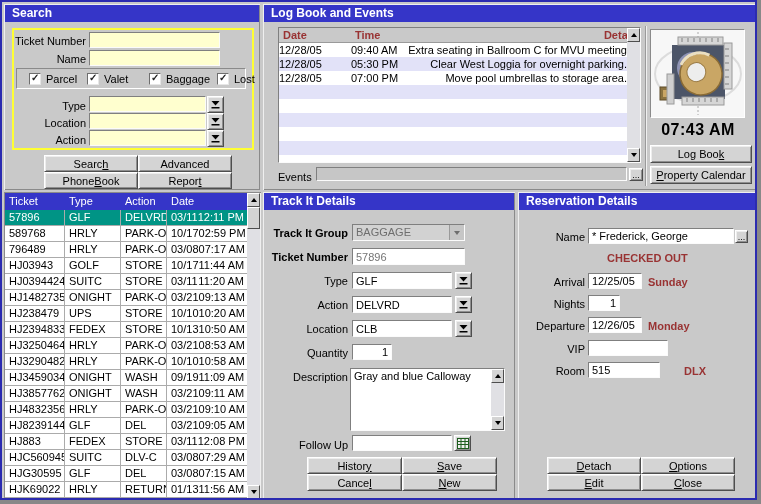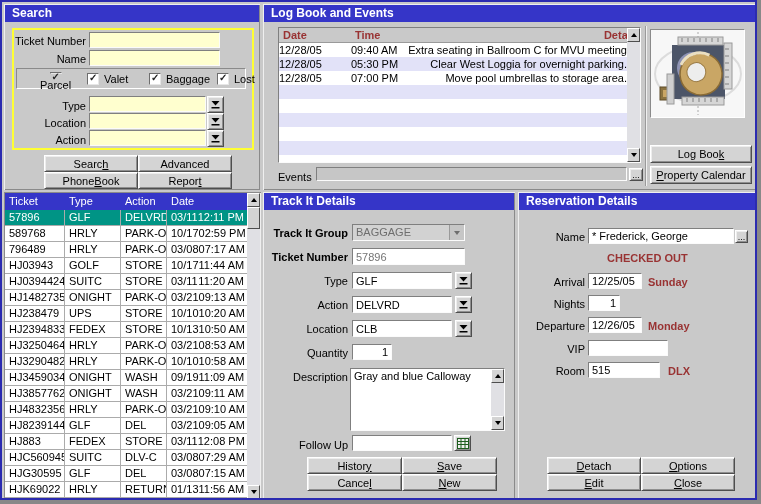--- a/index.html
+++ b/index.html
@@ -67,21 +67,21 @@
   <div class="panel" id="search-panel" style="left:2px;top:2px;width:256px;height:186px;">
     <div class="titlebar">Search</div>
     <div style="position:absolute;left:8px;top:24px;width:242px;height:122px;border:2px solid #FFFF33;"></div>
     <div class="lbl" style="left:8px;top:30px;width:74px;">Ticket Number</div>
     <input class="field yellow" style="left: 85px; top: 28px; width: 131px; height: 16px;" value="">
     <div class="lbl" style="left:8px;top:48px;width:74px;">Name</div>
     <input class="field yellow" style="left: 85px; top: 46px; width: 131px; height: 16px;" value="">
 
     <div class="cb-bar" style="left:12px;top:64px;width:230px;height:21px;">
 
-        <div class="cb checked row-even" style="left: 23px; flex-direction: column;">
+        <div class="cb checked row-even" style="left: 12px;">
           <span class="box"></span>
           <span>Parcel</span>
         </div>
 
         <div class="cb checked row-odd" style="left: 70px;">
           <span class="box"></span>
           <span>Valet</span>
         </div>
 
         <div class="cb checked row-even" style="left: 132px;">
@@ -411,20 +411,21 @@
             <line x1="48" y1="68" x2="48" y2="72"></line>
             <line x1="54" y1="68" x2="54" y2="72"></line>
             <line x1="60" y1="68" x2="60" y2="72"></line>
             <line x1="66" y1="68" x2="66" y2="72"></line>
           </g>
         <rect x="9" y="57" width="13" height="13" fill="#8B7340" stroke="#5E4D28"></rect>
         <rect x="12" y="60" width="7" height="7" fill="#C9A665"></rect>
         <rect x="16" y="44" width="7" height="30" fill="#CFCFCF" stroke="#9A9A9A"></rect>
       </svg>
     </div>
+    <div class="time-display" style="left:385px;top:117px;width:100px;">07:43 AM</div>
     <div class="btn" style="left:387px;top:141px;width:102px;height:18px;">Log Boo<u>k</u></div>
     <div class="btn" style="left:387px;top:162px;width:102px;height:18px;"><u>P</u>roperty Calendar</div>
   </div>
 
   <div class="panel" id="trackit-panel" style="left:261px;top:190px;width:252px;height:308px;">
     <div class="titlebar">Track It Details</div>
 
     <div class="lbl b" style="left:4px;top:34px;width:81px;">Track It Group</div>
     <div class="combo-dis" style="left:89px;top:32px;width:113px;height:17px;">
       <span>BAGGAGE</span>
@@ -515,21 +516,21 @@
 
     <div class="lbl" style="left:4px;top:127px;width:63px;">Departure</div>
     <input class="field" style="left: 70px; top: 125px; width: 54px; height: 16px;" value="12/26/05">
     <div class="lbl maroon" style="left:130px;top:127px;text-align:left;">Monday</div>
 
     <div class="lbl" style="left:4px;top:150px;width:63px;">VIP</div>
     <input class="field" style="left: 70px; top: 148px; width: 80px; height: 16px;" value="">
 
     <div class="lbl" style="left:4px;top:172px;width:63px;">Room</div>
     <input class="field" style="left: 70px; top: 170px; width: 72px; height: 16px;" value="515">
-    <div class="lbl maroon" style="left:150px;top:172px;text-align:right;">DLX</div>
+    <div class="lbl maroon" style="left:166px;top:172px;text-align:right;">DLX</div>
 
     <div class="btn" style="left:29px;top:265px;width:94px;height:17px;"><u>D</u>etach</div>
     <div class="btn" style="left:123px;top:265px;width:94px;height:17px;"><u>O</u>ptions</div>
     <div class="btn" style="left:29px;top:282px;width:94px;height:17px;"><u>E</u>dit</div>
     <div class="btn" style="left:123px;top:282px;width:94px;height:17px;"><u>C</u>lose</div>
   </div>
 
 </div>
 
 </body></html>

